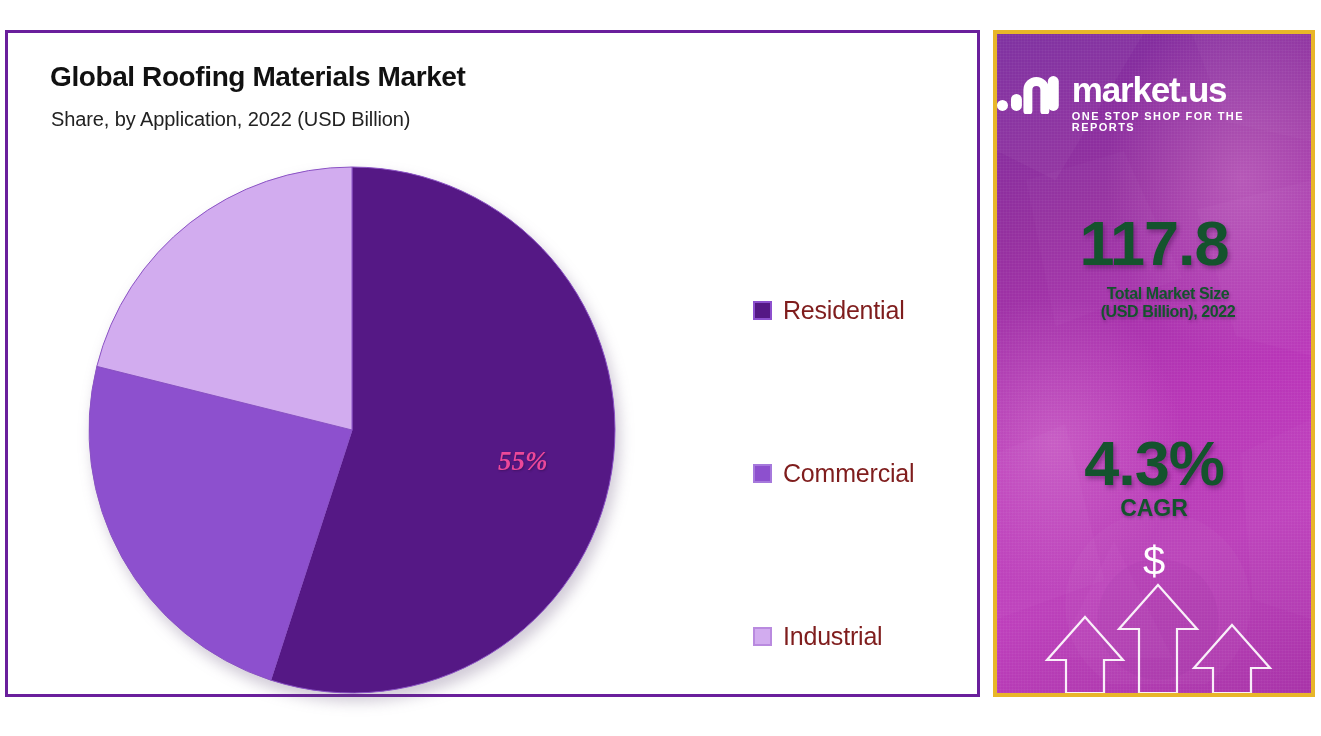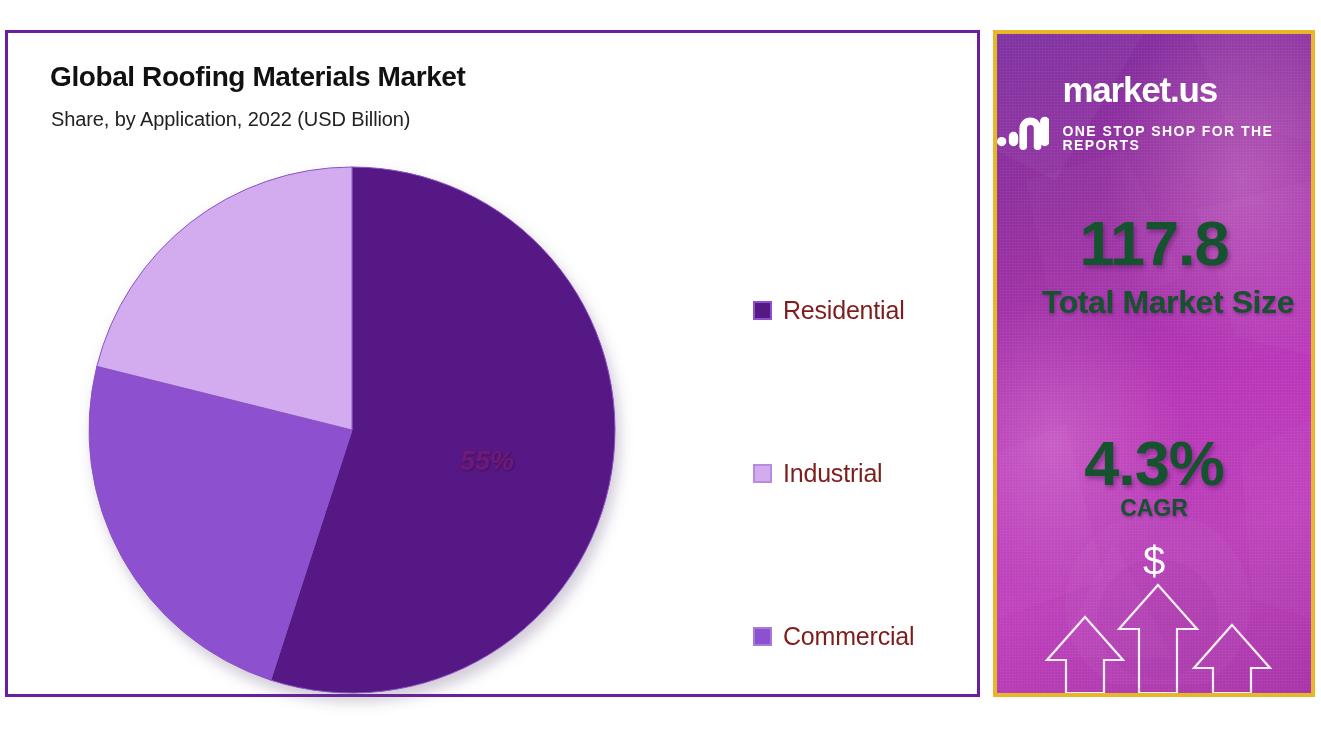--- a/index.html
+++ b/index.html
@@ -78,27 +78,28 @@
     top: 8px;
     width: 528px;
     height: 528px;
     border-radius: 50%;
     overflow: hidden;
   }
   #pie svg { display: block; }
 
   #pie-label-residential {
     position: absolute;
-    left: 380px;
+    left: 418px;
     top: 288px;
     font-size: 27px;
     font-weight: bold;
     font-style: italic;
-    color: #701a75;
+    color: #ec4899;
     text-shadow: 1px 1px 2px rgba(40, 10, 60, 0.45);
+    font-family: Liberation Serif, serif;
   }
 
   
   #legend {
     position: absolute;
     left: 745px;
     top: 196px;
     width: 215px;
   }
   .legend-item {
@@ -156,34 +157,34 @@
   }
 
   
   #logo-row {
     position: absolute;
     left: 0;
     top: 38px;
     width: 100%;
     display: flex;
     justify-content: center;
-    align-items: flex-end;
+    align-items: flex-start;
   }
   #logo-mark { margin-right: 13px; }
   #logo-text-block { display: flex; flex-direction: column; }
   #logo-wordmark {
     font-size: 35px;
     font-weight: bold;
     color: #ffffff;
     letter-spacing: -1.2px;
     line-height: 1;
   }
   #logo-tagline {
-    margin-top: 17px;
-    font-size: 14px;
+    margin-top: 4px;
+    font-size: 11px;
     font-weight: bold;
     color: #ffffff;
     letter-spacing: 1.45px;
     line-height: 1;
   }
 
   
   .stat-block {
     position: absolute;
     width: 100%;
@@ -191,21 +192,21 @@
     color: #14532d;
   }
   .stat-value {
     font-size: 63px;
     font-weight: bold;
     line-height: 1;
     letter-spacing: -1px;
     text-shadow: 2px 3px 4px rgba(75, 15, 80, 0.42);
   }
   .stat-caption {
-    font-size: 32px;
+    font-size: 16px;
     font-weight: bold;
     line-height: 1.12;
     margin-top: 10px;
     letter-spacing: -0.4px;
     text-shadow: 1px 2px 3px rgba(75, 15, 80, 0.35);
     margin-left: 28px;
   }
   .stat-caption-sm {
     font-size: 23px;
     font-weight: bold;
@@ -260,26 +261,26 @@
       </div>
       <div id="pie-label-residential">55%</div>
     </div>
 
     <div id="legend">
       <div class="legend-item">
         <span class="legend-swatch" style="background:#551885;border:2px solid #8d50ce;"></span>
         <span class="legend-label">Residential</span>
       </div>
       <div class="legend-item">
+        <span class="legend-swatch" style="background:#8d50ce;border:2px solid #a679dc;"></span>
+        <span class="legend-label">Commercial</span>
+      </div>
+      <div class="legend-item">
         <span class="legend-swatch" style="background:#d2acef;border:2px solid #b98adf;"></span>
         <span class="legend-label">Industrial</span>
-      </div>
-      <div class="legend-item">
-        <span class="legend-swatch" style="background:#8d50ce;border:2px solid #a679dc;"></span>
-        <span class="legend-label">Commercial</span>
       </div>
     </div>
   </div>
 
   <div id="stat-panel">
     <div id="stat-bg"></div>
     <div id="stat-bg-texture"></div>
 
     <svg id="stat-bg-shapes" viewBox="0 0 322 667" preserveAspectRatio="none">
       <path d="M0,0 L150,0 L60,150 L0,120 Z" fill="rgba(255,255,255,0.07)"></path>
@@ -303,20 +304,21 @@
       <div id="logo-text-block">
         <div id="logo-wordmark">market.us</div>
         <div id="logo-tagline">ONE STOP SHOP FOR THE REPORTS</div>
       </div>
     </div>
 
     <div class="stat-block" id="stat-market-size">
       <div class="stat-value">117.8</div>
       <div class="stat-caption">
         <div>Total Market Size</div>
+        <div>(USD Billion), 2022</div>
       </div>
     </div>
 
     <div class="stat-block" id="stat-cagr">
       <div class="stat-value">4.3%</div>
       <div class="stat-caption-sm">
         <div>CAGR</div>
       </div>
     </div>
 

